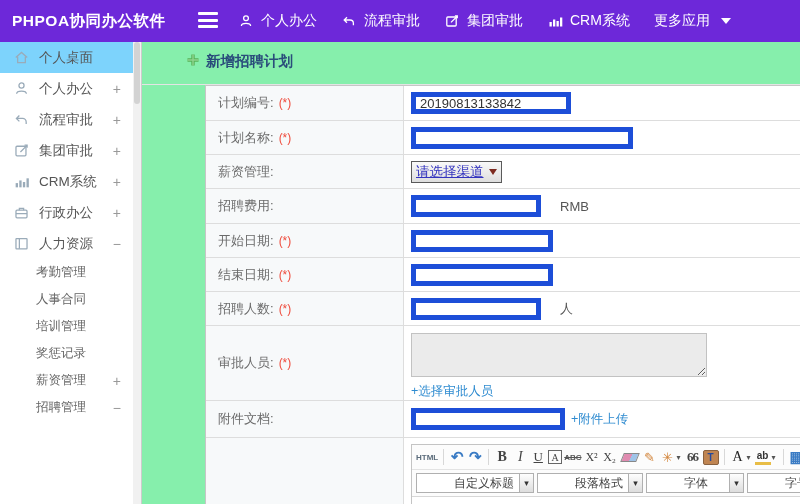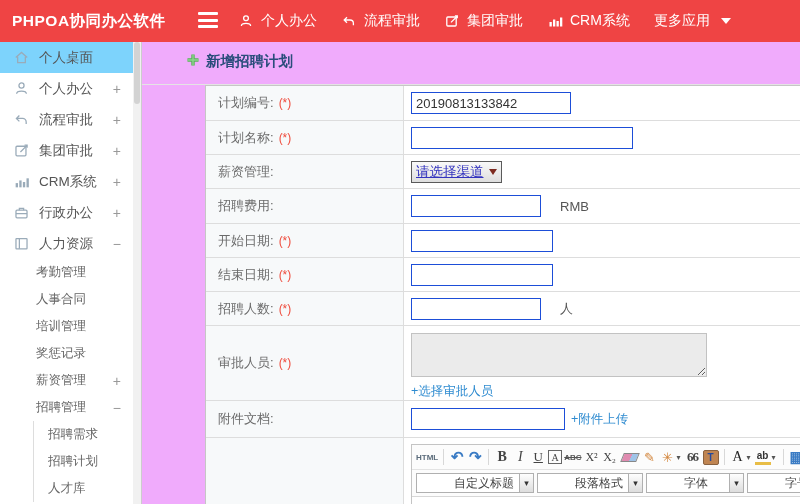--- a/index.html
+++ b/index.html
@@ -1,20 +1,20 @@
 <!DOCTYPE html>
 <html><head>
 <meta charset="utf-8">
 <style>
   * { margin:0; padding:0; box-sizing:border-box; }
   html,body { width:800px; height:504px; overflow:hidden; }
   body { font-family:"Liberation Sans", sans-serif; background:#f6f6f6; position:relative; }
 
   
-  .topbar { position:absolute; top:0; left:0; width:800px; height:42px; background:#ef4444; display:flex; align-items:center; }
+  .topbar { position:absolute; top:0; left:0; width:800px; height:42px; background:#6d28d9; display:flex; align-items:center; }
   .brand { color:#fff; font-size:15.5px; font-weight:bold; padding-left:12px; letter-spacing:.5px; }
   .hamburger { position:absolute; left:198px; top:12px; width:20px; height:16px; display:flex; flex-direction:column; justify-content:space-between; cursor:pointer; }
   .hamburger i { display:block; height:3px; background:#fff; border-radius:1px; }
   .topmenu { position:absolute; left:238px; top:0; height:42px; display:flex; align-items:center; gap:24px; }
   .topmenu .item { display:flex; align-items:center; gap:7px; color:#fff; font-size:14px; cursor:pointer; white-space:nowrap; }
   .topmenu svg { display:block; }
   .caret-w { width:0; height:0; border-left:5px solid transparent; border-right:5px solid transparent; border-top:6px solid #fff; margin-left:4px; }
 
   
   .sidebar { position:absolute; top:42px; left:0; width:133px; bottom:0; background:#fff; }
@@ -24,34 +24,34 @@
   .sb-item .lbl { flex:1; }
   .sb-item .exp { color:#999; font-size:14px; }
   .sb-sub .sb-item { height:27px; padding-left:36px; font-size:12.5px; color:#666; }
   .sb-sub2 { margin-left:33px; border-left:1px solid #ddd; }
   .sb-sub2 .sb-item { height:27px; padding-left:14px; font-size:12.5px; color:#666; }
   .sb-scroll { position:absolute; top:42px; left:133px; width:8px; bottom:0; background:#f1f1f1; }
   .sb-thumb { position:absolute; top:0; left:1px; width:6px; height:62px; background:#d3d3d3; border-radius:3px; }
   .sb-border { position:absolute; top:42px; left:141px; width:1px; bottom:0; background:#ccc; }
 
   
-  .main { position:absolute; top:42px; left:142px; width:658px; bottom:0; background:#f0abfc; overflow:hidden; }
+  .main { position:absolute; top:42px; left:142px; width:658px; bottom:0; background:#86efac; overflow:hidden; }
   .title-row { position:absolute; left:44px; top:10px; display:flex; align-items:center; gap:6px; }
   .title-row .t { color:#2a4d7b; font-size:14.5px; font-weight:bold; }
   .title-divider { position:absolute; left:0; top:42px; width:658px; height:1px; background:#e4e4e4; }
 
   .form-table { position:absolute; left:63px; top:43px; width:640px; background:#fff; border:1px solid #c6c6c6; }
   .frow { display:flex; border-bottom:1px solid #ddd; }
   .frow:last-child { border-bottom:none; }
   .fl { width:198px; flex:0 0 auto; background:#f7f9fa; border-right:1px solid #ddd; display:flex; align-items:center; padding-left:12px; font-size:13px; color:#6b6b6b; }
   .fl .req { color:#ef4b3c; font-size:12px; margin-left:5px; }
   .fv { flex:1; background:#fff; display:flex; align-items:center; padding-left:7px; font-size:13px; color:#555; }
   .fv.col { flex-direction:column; align-items:flex-start; justify-content:flex-start; padding-top:7px; }
   .r35{height:35px}.r34{height:34px}.r75{height:75px}.r37{height:37px}
-  input.txt { height:22px; border:1px solid #1d4ed8; background:#fff; padding:0 4px; font-size:13px; color:#333; font-family:"Liberation Sans",sans-serif; }
+  input.txt { height:22px; border:5px solid #1d4ed8; background:#fff; padding:0 4px; font-size:13px; color:#333; font-family:"Liberation Sans",sans-serif; }
   .w160{width:160px; font-size:14px;} .w222{width:222px;} .w130{width:130px;} .w142{width:142px;} .w154{width:154px;}
   .unit { margin-left:19px; color:#555; font-size:13px;text-align:right; }
   .sel { display:inline-flex; align-items:center; border:1px solid #5a5a5a; background:linear-gradient(#f9f9f9,#dedede); height:22px; padding:0 4px 0 4px; cursor:pointer; }
   .sel .sv { color:#3434bf; font-size:13.5px; text-decoration:underline; margin-right:5px; }
   .sel .tri { width:0; height:0; border-left:4px solid transparent; border-right:4px solid transparent; border-top:6px solid #7d2b20; }
   textarea.ta { width:296px; height:50px; background:#ebebeb; border:1px solid #c2c2c2; resize:both; }
   a.blink { color:#2e8bd0; font-size:12.5px; text-decoration:none; cursor:pointer; }
   .ta-link { margin-top:6px; }
   .att-link { margin-left:6px; }
 
@@ -218,32 +218,20 @@
       <div class="sb-item">
         <span class="lbl">薪资管理</span>
         <span class="exp">+</span>
       </div>
       <div class="sb-item">
         <span class="lbl">招聘管理</span>
         <span class="exp">−</span>
       </div>
     </div>
 
-  <div class="sb-sub2">
-
-  <div class="sb-item">
-        <span class="lbl">招聘需求</span>
-      </div>
-      <div class="sb-item">
-        <span class="lbl">招聘计划</span>
-      </div>
-      <div class="sb-item">
-        <span class="lbl">人才库</span>
-      </div>
-    </div>
 </div>
 <div class="sb-scroll">
     <div class="sb-thumb"></div>
   </div>
 <div class="sb-border"></div>
 
 <div class="main">
   <div class="title-row">
     <span><svg width="14" height="14" viewBox="0 0 14 14">
           <path d="M7 1.5v11M1.5 7h11" stroke="#57b257" stroke-width="3.4"></path>

